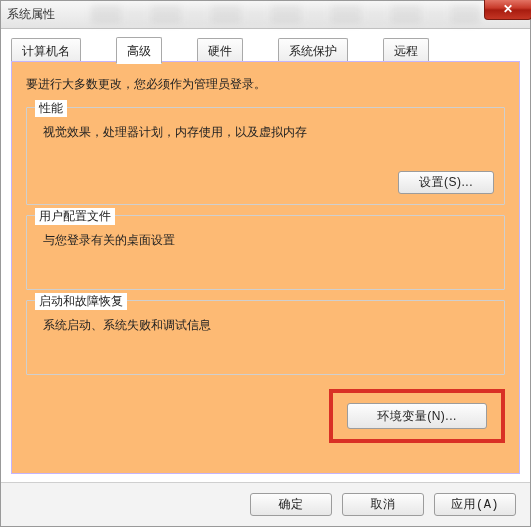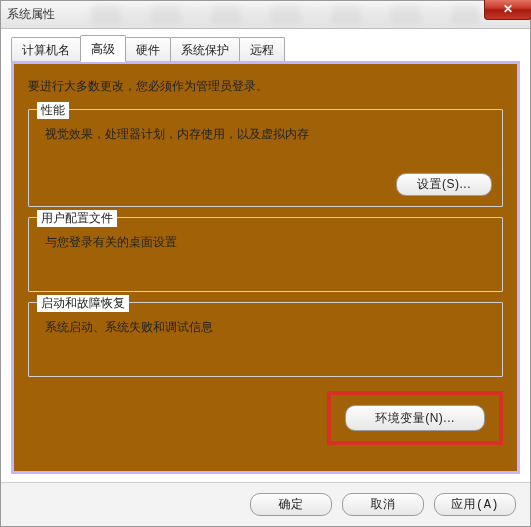--- a/index.html
+++ b/index.html
@@ -46,23 +46,24 @@
   }
   .body {
     flex: 1;
     padding: 8px 10px 8px 10px;
     display: flex;
     flex-direction: column;
     background: #fff;
   }
   .tabs {
     display: flex;
-    align-items: flex-end;
+    align-items: center;
     height: 24px;
     position: relative;
+    gap: 36px;
   }
   .tab {
     padding: 4px 10px 3px 10px;
     border: 1px solid #a9a9a9;
     border-bottom: none;
     background: linear-gradient(to bottom, #fdfdfd, #ececec);
     margin-right: -1px;
     border-radius: 2px 2px 0 0;
     color: #222;
     position: relative;
@@ -70,22 +71,22 @@
   }
   .tab.active {
     background: #fff;
     border-bottom: 1px solid #fff;
     top: 1px;
     z-index: 2;
     padding-top: 5px;
   }
   .tab-panel {
     flex: 1;
-    border: 3px solid #c4b5fd;
-    background: #a16207;
+    border: 1px solid #c4b5fd;
+    background: #fdba74;
     padding: 14px 14px 10px 14px;
     display: flex;
     flex-direction: column;
     gap: 10px;
     position: relative;
   }
   .admin-note { color: #222; margin-bottom: 4px; }
   .groupbox {
     border: 1px solid #cfcfcf;
     border-radius: 1px;
@@ -107,21 +108,21 @@
   .btn-row {
     display: flex;
     justify-content: flex-end;
   }
   button.win {
     min-width: 96px;
     height: 23px;
     padding: 0 10px;
     background: linear-gradient(to bottom, #fdfdfd, #e7e7e7);
     border: 1px solid #9c9c9c;
-    border-radius: 10px;
+    border-radius: 3px;
     color: #222;
     font-size: 12px;
     cursor: pointer;
     letter-spacing: 0.5px;
   }
   .env-row {
     display: flex;
     justify-content: flex-end;
     padding: 4px 0 4px 0;
   }

